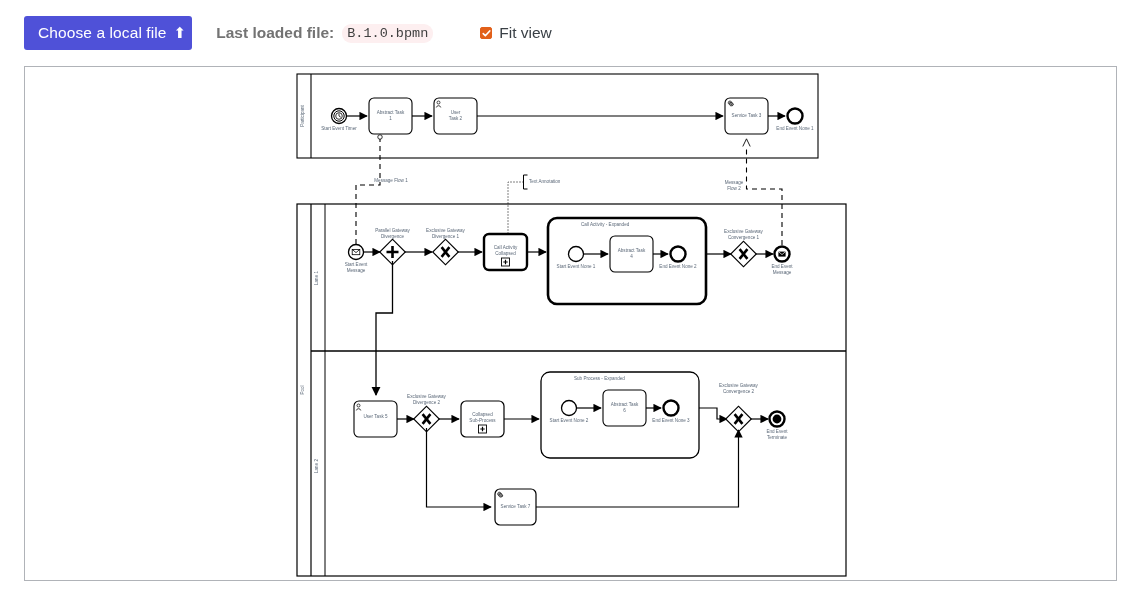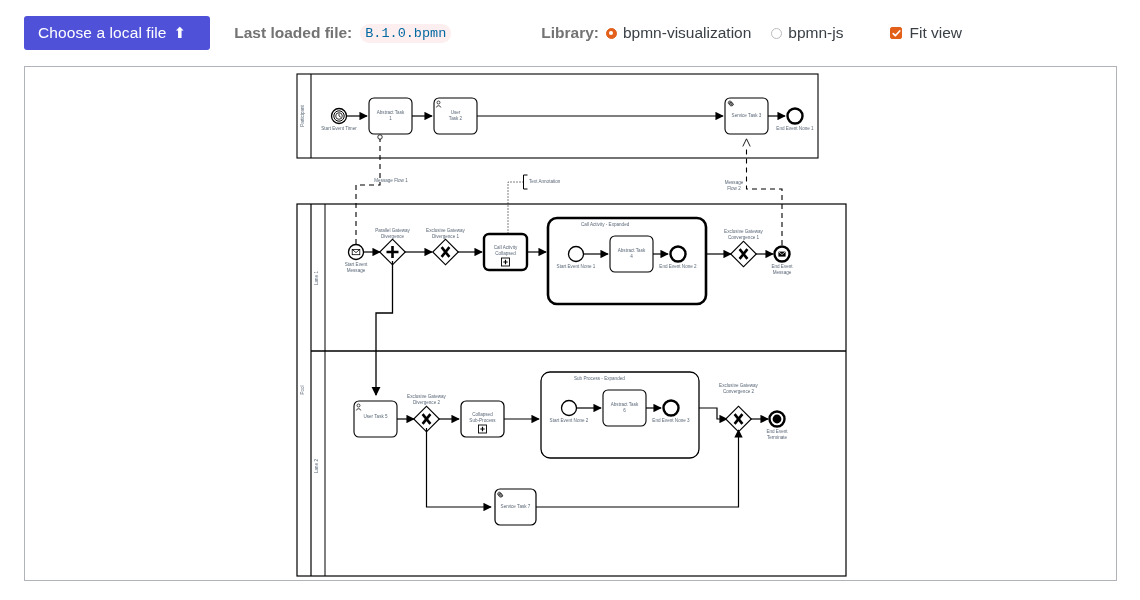--- a/index.html
+++ b/index.html
@@ -19,40 +19,40 @@
     padding:0 0 0 24px;
     box-sizing:border-box;
   }
   .btn-file{
     background:#4f51d8;
     color:#fff;
     border:none;
     border-radius:3px;
     font-size:15.5px;
     font-family:"Liberation Sans","DejaVu Sans",sans-serif;
-    padding:9px 24px 10px 14px;
+    padding:9px 6px 10px 14px;
     cursor:pointer;
     display:flex;
     gap:7px;
     line-height:1;
     letter-spacing:.1px;
   }
   .btn-file .up-icon{font-size:15px;display:inline-block;line-height:1;}
   .lbl-strong{
     font-weight:bold;
     font-size:15.5px;
     color:#737373;
     white-space:nowrap;
   }
   .group{display:flex;align-items:center;}
   .g-lastfile{margin-left:24px;gap:8px;}
   .code-chip{
     font-family:"Liberation Mono","DejaVu Sans Mono",monospace;
     font-size:13.5px;
-    color:#0369a1;
+    color:#404040;
     background:#fdeff0;
     padding:2px 5px;
     border-radius:9px;
     white-space:nowrap;
   }
   .g-lib{margin-left:90px;gap:7px;}
   .radio-opt{display:flex;align-items:center;gap:6px;cursor:pointer;}
   .radio-opt + .radio-opt{margin-left:13px;}
   .radio{
     width:11px;height:11px;border-radius:50%;
@@ -93,31 +93,20 @@
   <button class="btn-file">
     <span>Choose a local file</span>
     <span class="up-icon">⬆</span>
   </button>
 
   <div class="group g-lastfile">
     <span class="lbl-strong">Last loaded file:</span>
     <span class="code-chip">B.1.0.bpmn</span>
   </div>
 
-  <div class="group g-lib">
-    <span class="lbl-strong">Library:</span>
-    <label class="radio-opt">
-      <span class="radio on"></span>
-      <span class="opt-text">bpmn-visualization</span>
-    </label>
-    <label class="radio-opt">
-      <span class="radio"></span>
-      <span class="opt-text">bpmn-js</span>
-    </label>
-  </div>
 
   <div class="group g-fit">
     <span class="checkbox">
       <svg width="9" height="9" viewBox="0 0 10 10" aria-hidden="true">
         <path d="M1.4 5.1 L3.7 7.5 L8.6 2.2" fill="none" stroke="#ffffff" stroke-width="1.9" stroke-linecap="round" stroke-linejoin="round"></path>
       </svg>
     </span>
     <span class="opt-text">Fit view</span>
   </div>
 </div>

